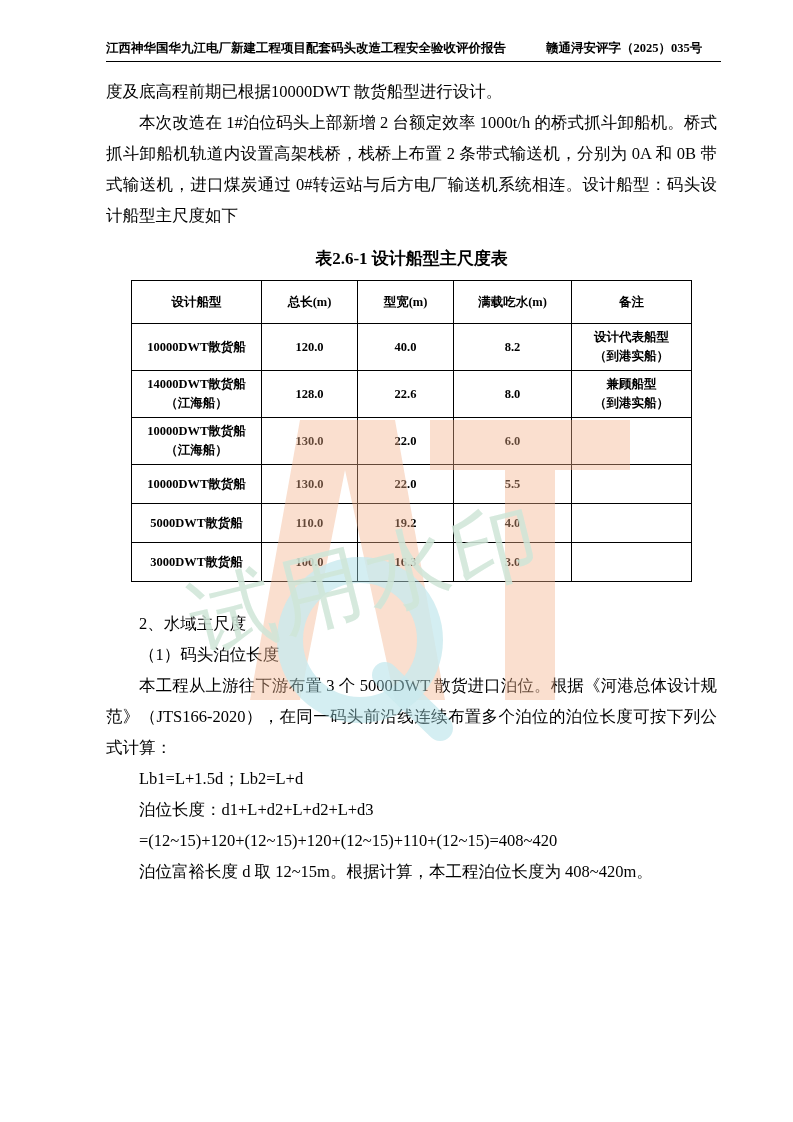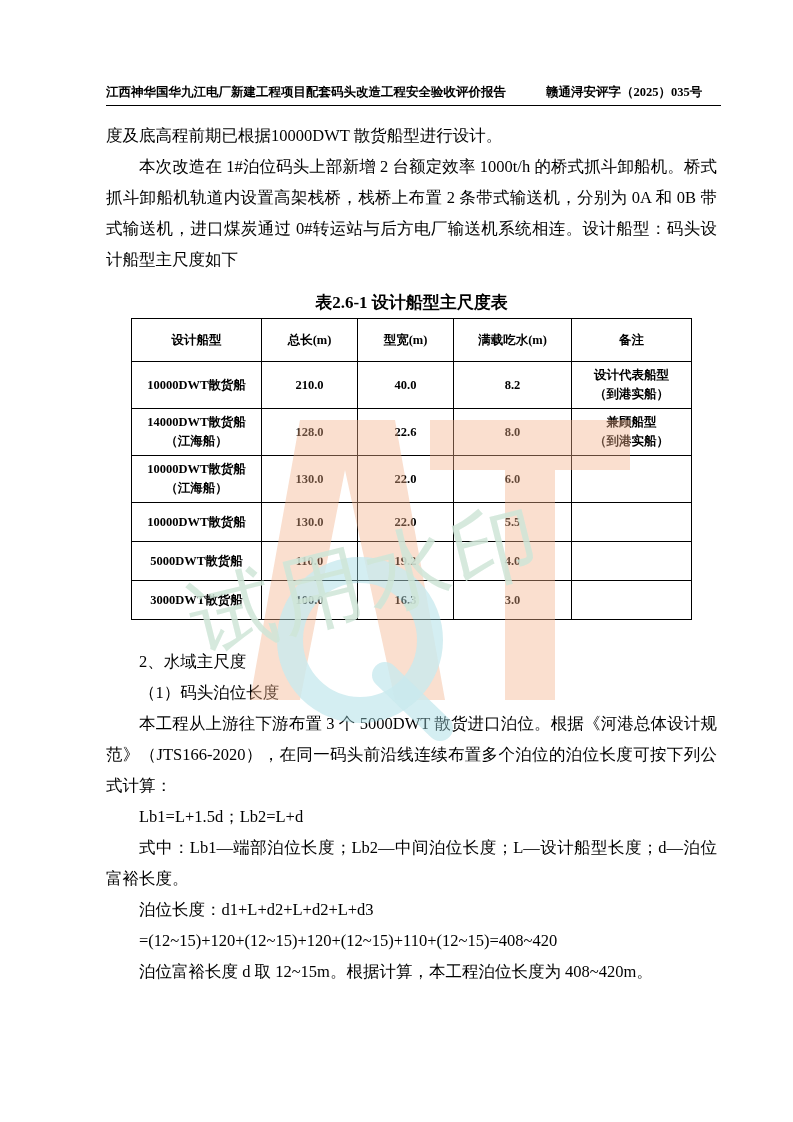--- a/index.html
+++ b/index.html
@@ -13,21 +13,21 @@
     font-family: "Liberation Serif", "DejaVu Serif", serif;
     color: #000000;
     position: relative;
     overflow: hidden;
   }
   .page {
     position: relative;
     width: 793px;
     height: 998px;
     box-sizing: border-box;
-    padding: 84px 62px 40px 62px;
+    padding: 40px 62px 40px 62px;
   }
 
   
   .header {
     position: relative;
     display: flex;
     align-items: flex-end;
     justify-content: flex-start;
     font-size: 12.5px;
     font-weight: bold;
@@ -61,20 +61,21 @@
   .indent {
     text-indent: 33px;
   }
 
   
   .table-title {
     text-align: center;
     font-size: 17px;
     font-weight: bold;
     margin-top: 12px;
+    margin-bottom: 6px;
   }
   table.ship {
     border-collapse: collapse;
     width: 560px;
     margin: 0 auto;
     table-layout: fixed;
     font-size: 12.5px;
     border: 1.4px solid #000;
   }
   table.ship td, table.ship th {
@@ -174,21 +175,21 @@
           <td>型宽(m)</td>
           <td>满载吃水(m)</td>
           <td>备注</td>
         </tr>
       </thead>
       <tbody>
         <tr>
           <td class="two-line">
             <div>10000DWT散货船</div>
           </td>
-          <td>210.0</td>
+          <td>120.0</td>
           <td>40.0</td>
           <td>8.2</td>
           <td class="two-line">
             <div>设计代表船型</div>
             <div>（到港实船）</div>
           </td>
         </tr>
         <tr>
           <td class="two-line">
             <div>14000DWT散货船</div>
@@ -234,21 +235,20 @@
           <td></td>
         </tr>
       </tbody>
     </table>
 
     <div class="lower">
       <p class="p indent">2、水域主尺度</p>
       <p class="p indent">（1）码头泊位长度</p>
       <p class="p indent">本工程从上游往下游布置 3 个 5000DWT 散货进口泊位。根据《河港总体设计规范》（JTS166-2020），在同一码头前沿线连续布置多个泊位的泊位长度可按下列公式计算：</p>
       <p class="p indent">Lb1=L+1.5d；Lb2=L+d</p>
-      <p class="p indent">式中：Lb1—端部泊位长度；Lb2—中间泊位长度；L—设计船型长度；d—泊位富裕长度。</p>
       <p class="p indent">泊位长度：d1+L+d2+L+d2+L+d3</p>
       <p class="p indent">=(12~15)+120+(12~15)+120+(12~15)+110+(12~15)=408~420</p>
       <p class="p indent">泊位富裕长度 d 取 12~15m。根据计算，本工程泊位长度为 408~420m。</p>
     </div>
   </div>
 
 
   <div class="watermark">
     <svg width="793" height="1122" viewBox="0 0 793 1122">
       <g opacity="0.55">

